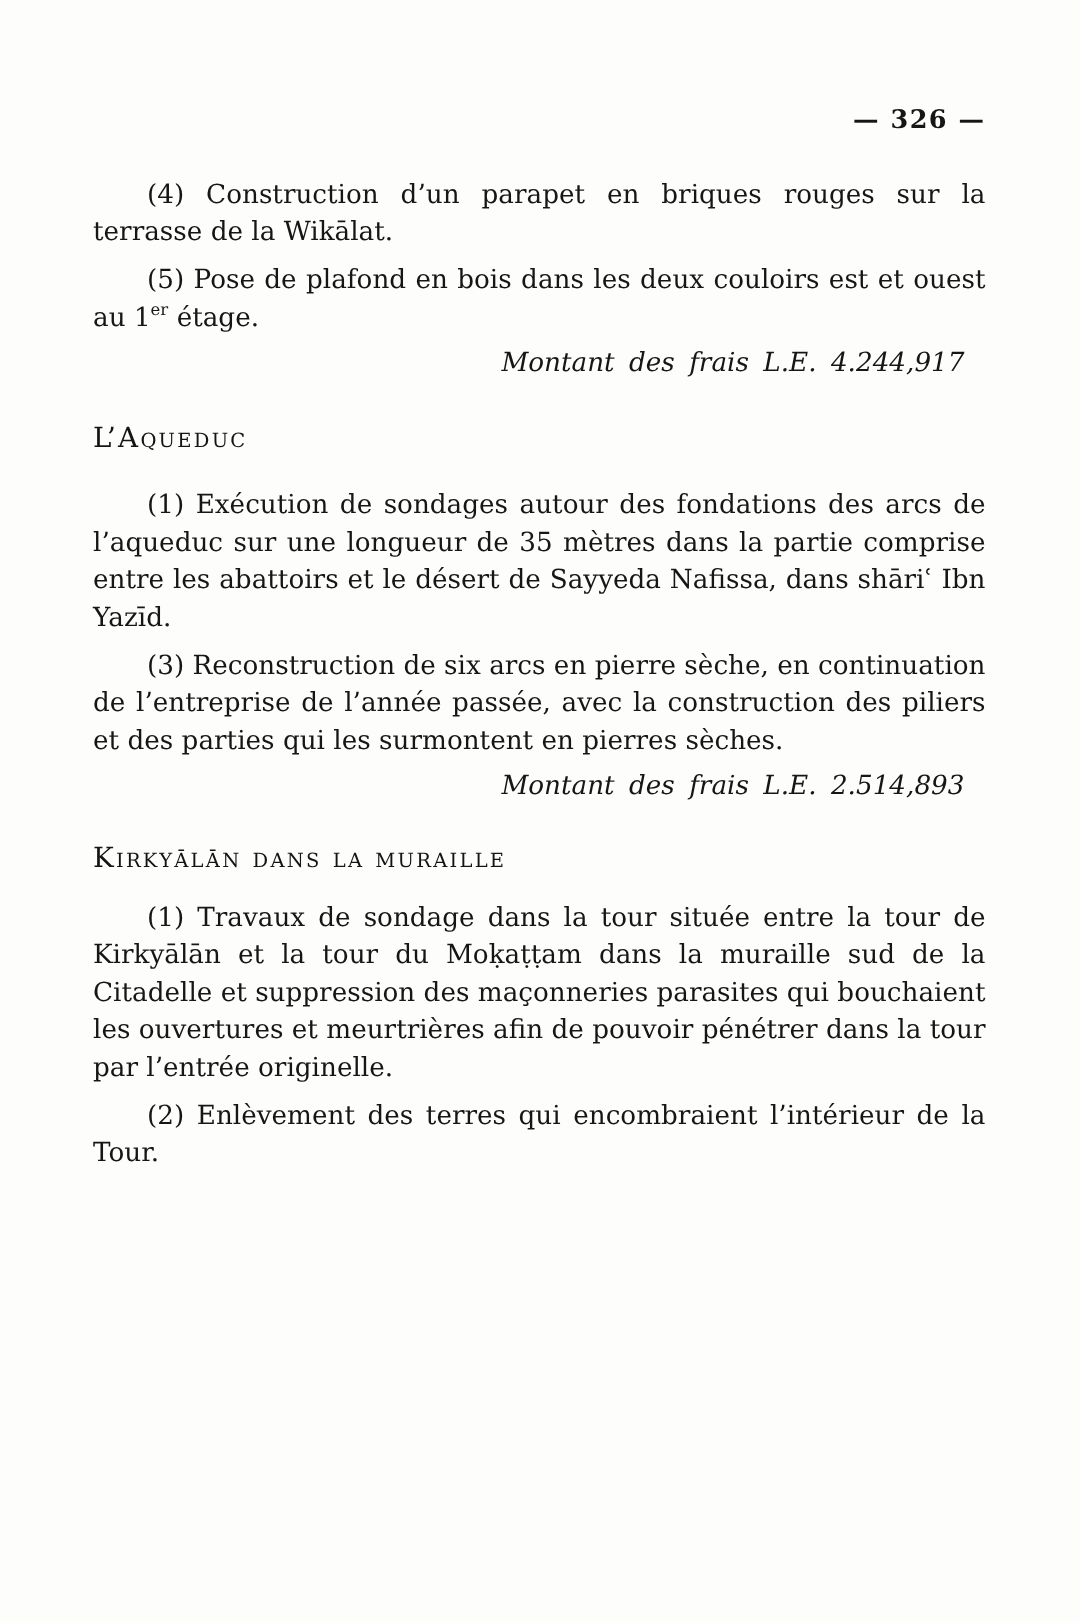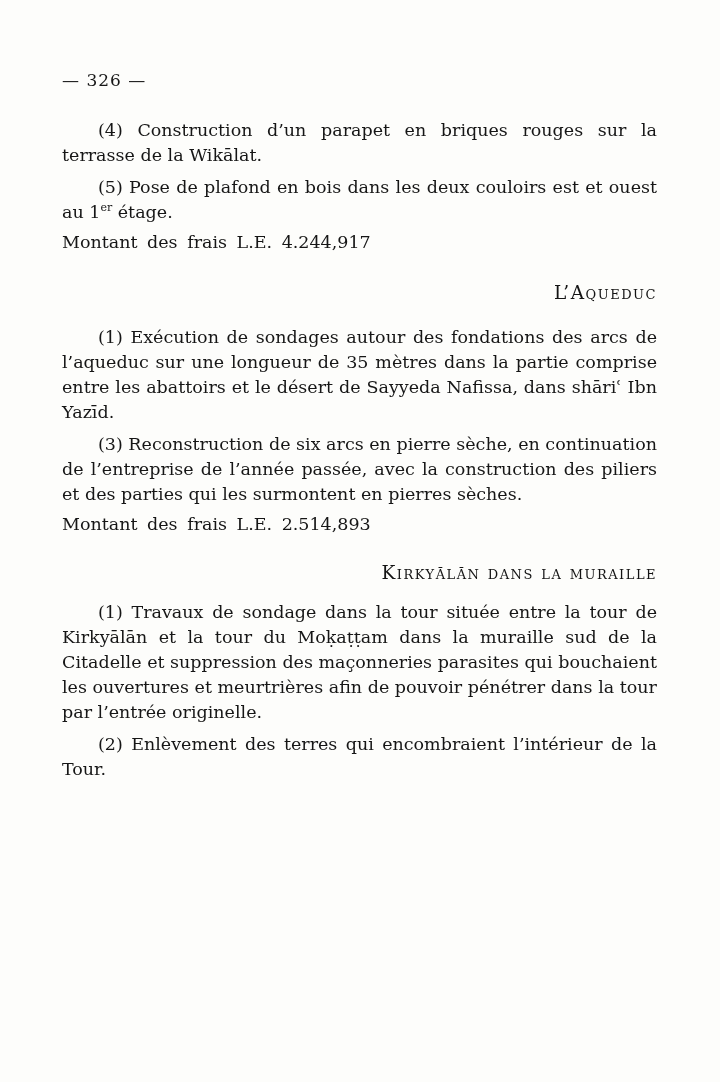--- a/index.html
+++ b/index.html
@@ -12,40 +12,42 @@
     color: #161616;
     font-family: "DejaVu Serif", "Liberation Serif", serif;
   }
   .page {
     width: 720px;
     height: 1082px;
     padding: 70px 63px 0 62px;
     background: #fdfdfb;
   }
   .page-number {
-    text-align: left;
-    font-weight: normal;
+    text-align: right;
+    font-weight: bold;
     font-size: 17px;
     letter-spacing: 1px;
     margin: 0 0 28px 0;
   }
   p.body-para {
     font-size: 17.5px;
     line-height: 25px;
     text-align: justify;
     text-indent: 36px;
     margin: 0 0 7px 0;
   }
   p.amount {
     font-size: 17.5px;
+    text-align: right;
     word-spacing: 4px;
     margin: 6px 14px 16px 0;
+    font-style: italic;
   }
   .heading {
-    text-align: right;
+    text-align: left;
     font-variant: small-caps;
     font-size: 18.5px;
     letter-spacing: 1.5px;
     font-weight: normal;
     color: #141414;
   }
   .heading-aqueduc { margin: 30px 0 22px 0; }
   .heading-tour { margin: 26px 0 14px 0; line-height: 26px; }
   .heading-tour .heading-line { display: block; }
   sup { font-size: 11px; line-height: 0; vertical-align: super; }

